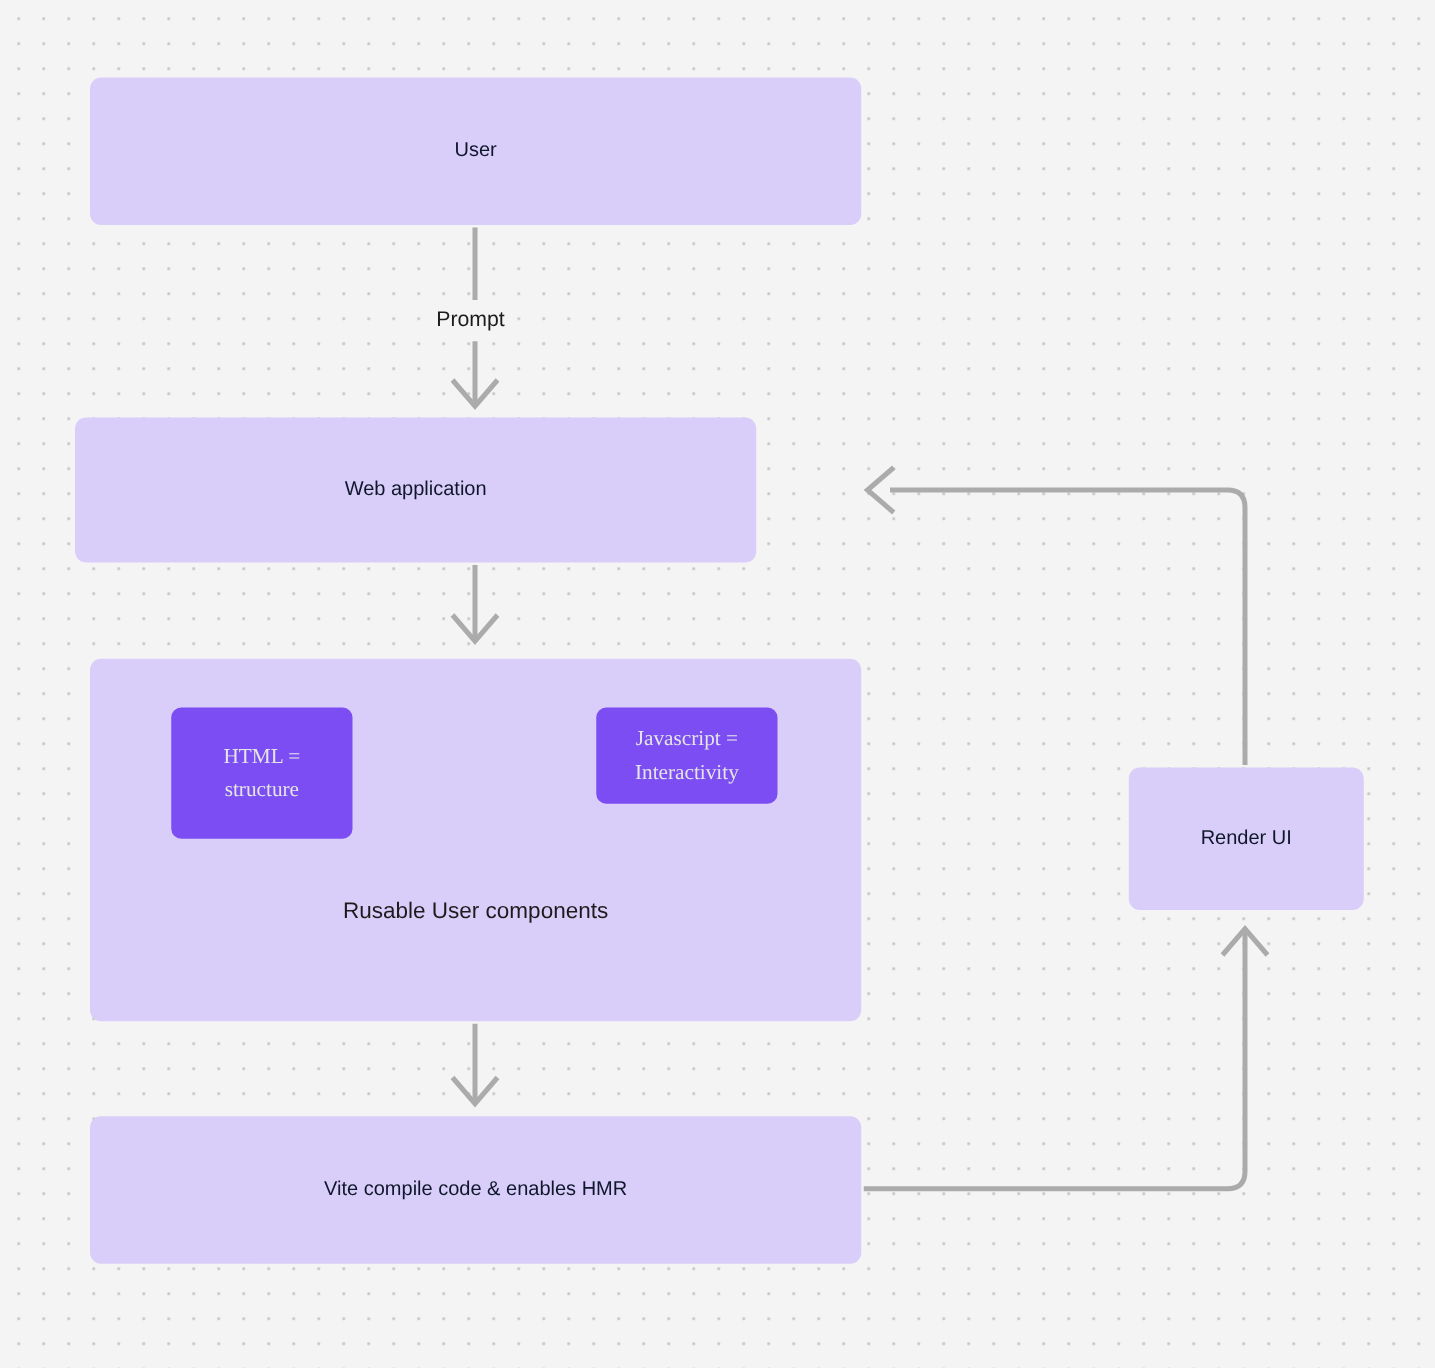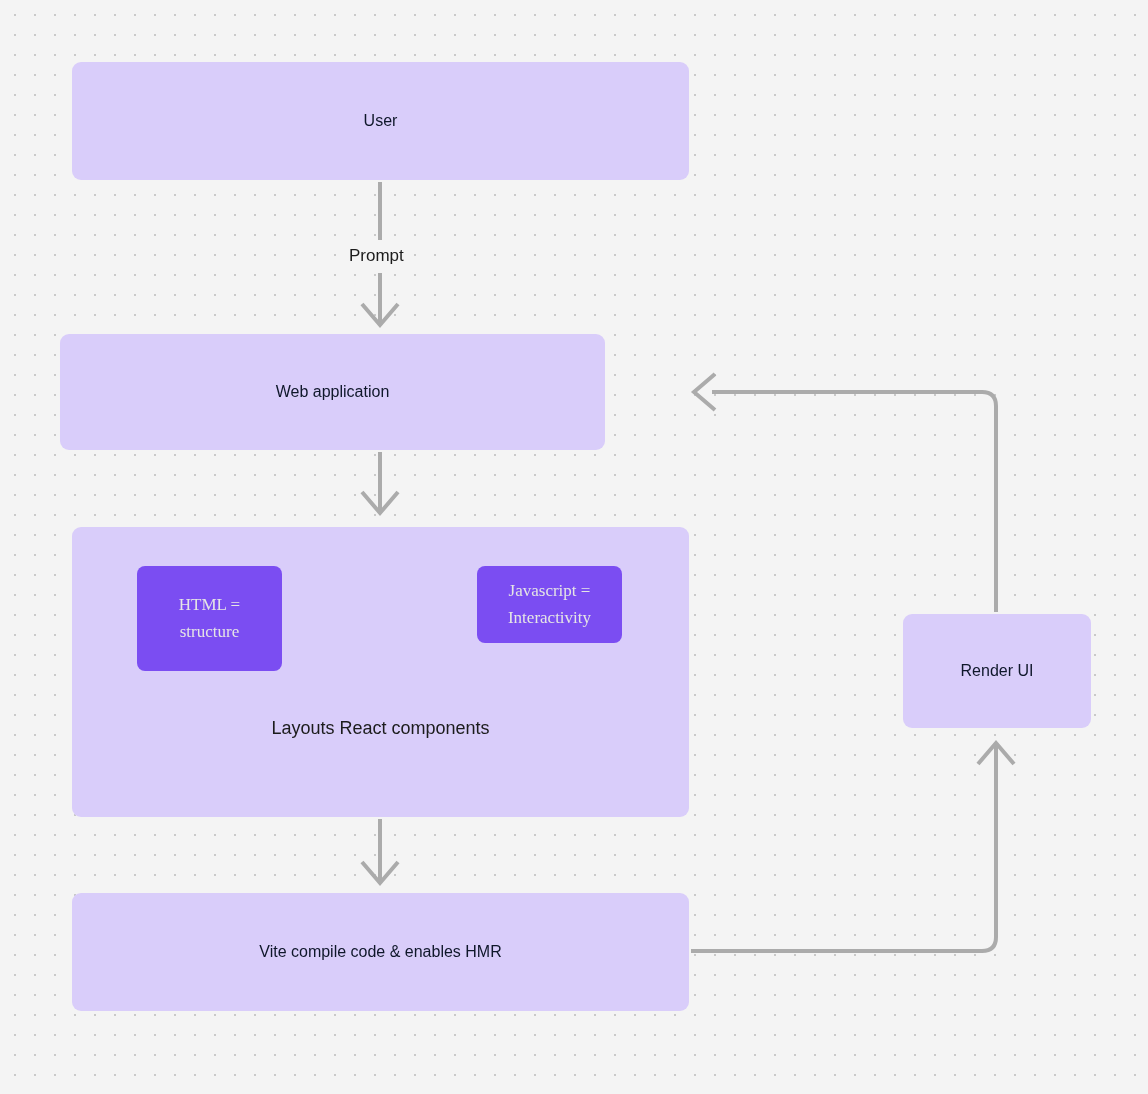--- a/index.html
+++ b/index.html
@@ -140,21 +140,21 @@
 
   <div id="node-components" class="node node-light"></div>
 
   <div id="node-html" class="node node-solid">HTML =
 structure</div>
 
 
   <div id="node-js" class="node node-solid">Javascript =
 Interactivity</div>
 
-  <div id="components-caption">Layouts React components</div>
+  <div id="components-caption">Rusable User components</div>
 
   <div id="node-render" class="node node-light">Render UI</div>
 
   <div id="node-vite" class="node node-light">Vite compile code &amp; enables HMR</div>
 
   <div id="label-prompt" class="edge-label">Prompt</div>
 
 </div>
 
 </body></html>

